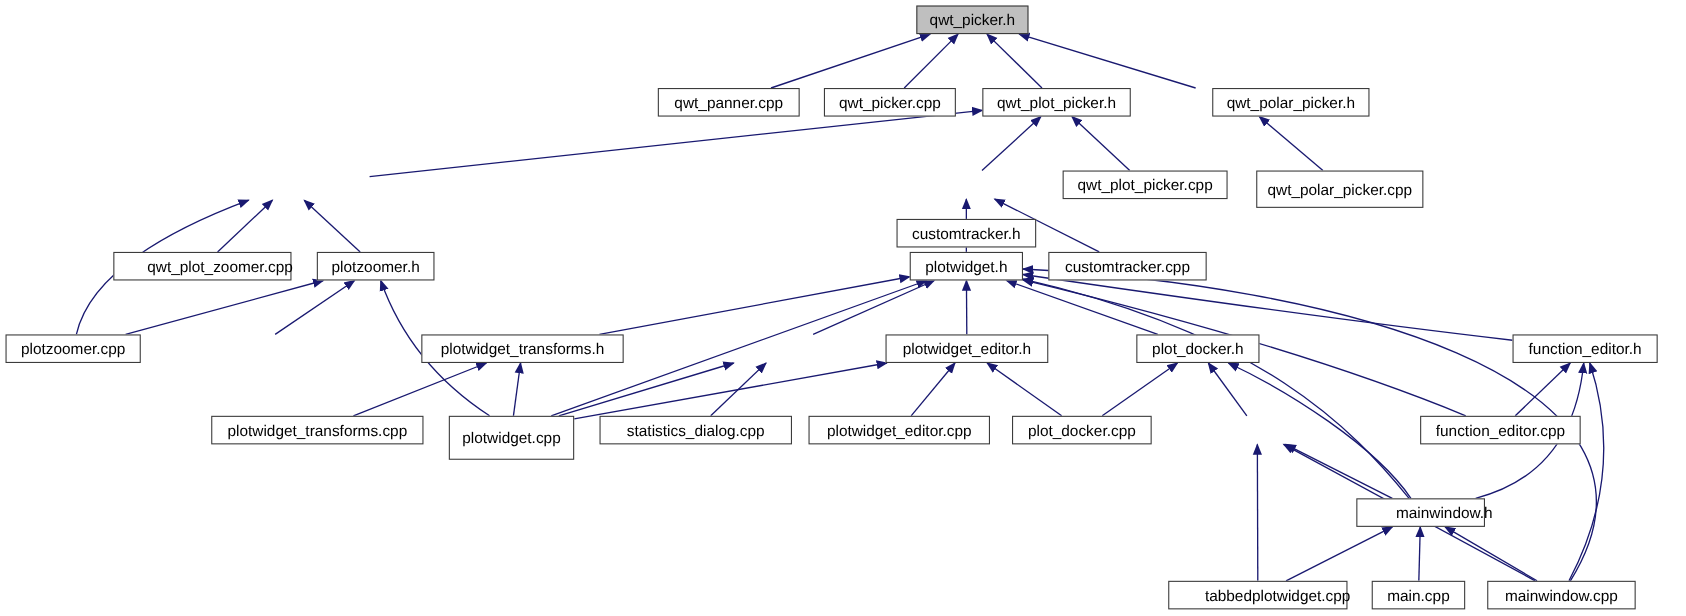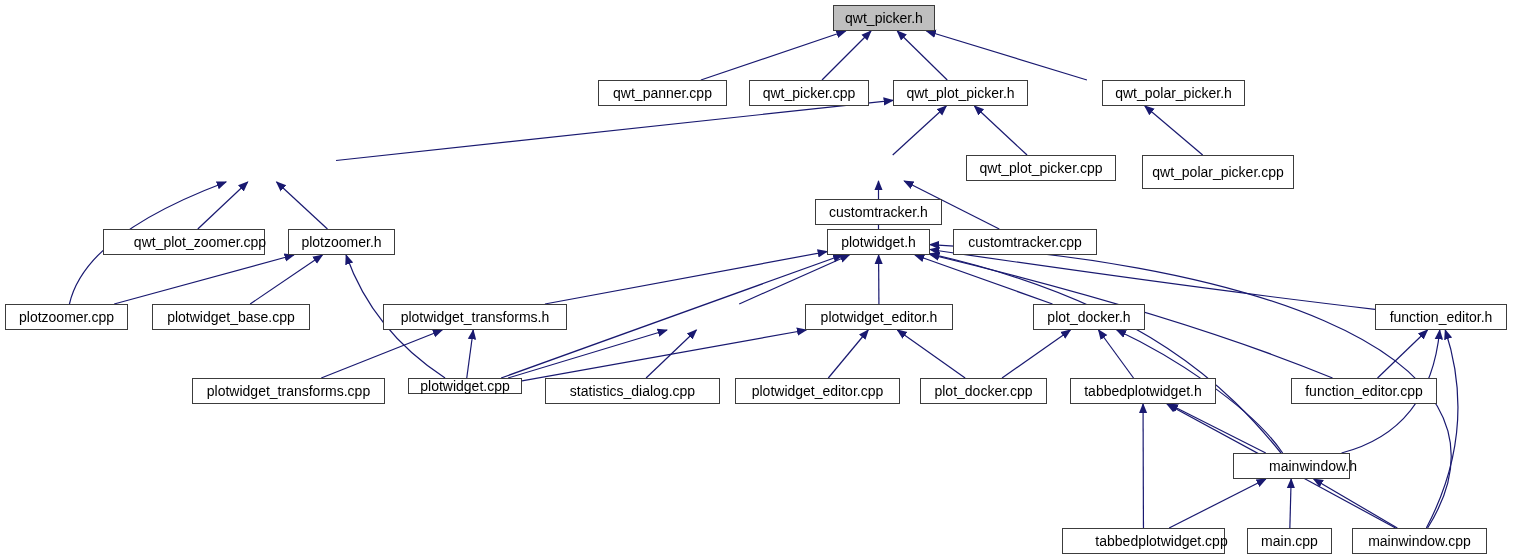--- a/index.html
+++ b/index.html
@@ -73,29 +73,27 @@
     <div class="node" style="left: 893px; top: 80px; width: 135px; height: 26px;">qwt_plot_picker.h</div>
     <div class="node" style="left: 1058px; top: 80px; width: 143px; height: 26px; margin-left: 44px;">qwt_polar_picker.h</div>
     <div class="node" style="left: 815px; top: 155px; width: 127px; height: 26px; margin-top: 44px;">customtracker.h</div>
     <div class="node" style="left: 966px; top: 155px; width: 150px; height: 26px;">qwt_plot_picker.cpp</div>
     <div class="node" style="left: 1142px; top: 155px; width: 152px; height: 34px;">qwt_polar_picker.cpp</div>
     <div class="node" style="left: 103px; top: 229px; width: 162px; height: 26px; padding-left: 32px;">qwt_plot_zoomer.cpp</div>
     <div class="node" style="left: 288px; top: 229px; width: 107px; height: 26px;">plotzoomer.h</div>
     <div class="node" style="left: 827px; top: 229px; width: 103px; height: 26px;">plotwidget.h</div>
     <div class="node" style="left: 953px; top: 229px; width: 144px; height: 26px;">customtracker.cpp</div>
     <div class="node" style="left: 5px; top: 304px; width: 123px; height: 26px;">plotzoomer.cpp</div>
-    <div class="node" style="left: 152px; top: 304px; width: 158px; height: 26px;">plotwidget_base.cpp</div>
     <div class="node" style="left: 383px; top: 304px; width: 184px; height: 26px;">plotwidget_transforms.h</div>
     <div class="node" style="left: 805px; top: 304px; width: 148px; height: 26px;">plotwidget_editor.h</div>
     <div class="node" style="left: 1033px; top: 304px; width: 112px; height: 26px;">plot_docker.h</div>
     <div class="node" style="left: 1375px; top: 304px; width: 132px; height: 26px;">function_editor.h</div>
     <div class="node" style="left: 192px; top: 378px; width: 193px; height: 26px;">plotwidget_transforms.cpp</div>
-    <div class="node" style="left: 408px; top: 378px; width: 114px; height: 16px;">plotwidget.cpp</div>
+    <div class="node" style="left: 408px; top: 378px; width: 114px; height: 40px;">plotwidget.cpp</div>
     <div class="node" style="left: 545px; top: 378px; width: 175px; height: 26px;">statistics_dialog.cpp</div>
     <div class="node" style="left: 735px; top: 378px; width: 165px; height: 26px;">plotwidget_editor.cpp</div>
     <div class="node" style="left: 920px; top: 378px; width: 127px; height: 26px;">plot_docker.cpp</div>
-    <div class="node" style="left: 1070px; top: 378px; width: 146px; height: 26px;">tabbedplotwidget.h</div>
     <div class="node" style="left: 1291px; top: 378px; width: 146px; height: 26px;">function_editor.cpp</div>
     <div class="node" style="left: 1233px; top: 453px; width: 117px; height: 26px; padding-left: 43px;">mainwindow.h</div>
     <div class="node" style="left: 1062px; top: 528px; width: 163px; height: 26px; padding-left: 36px;">tabbedplotwidget.cpp</div>
     <div class="node" style="left: 1247px; top: 528px; width: 85px; height: 26px;">main.cpp</div>
     <div class="node" style="left: 1352px; top: 528px; width: 135px; height: 26px;">mainwindow.cpp</div>
   </div>
 
 </body></html>

